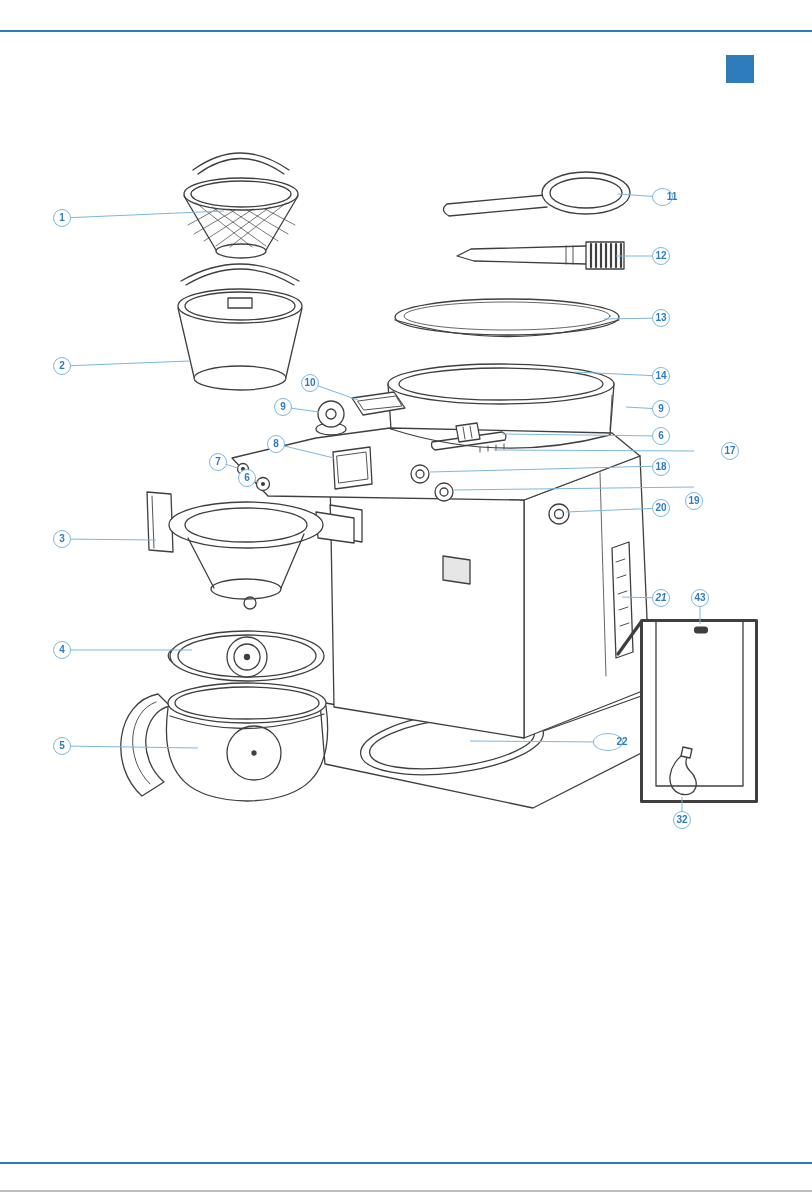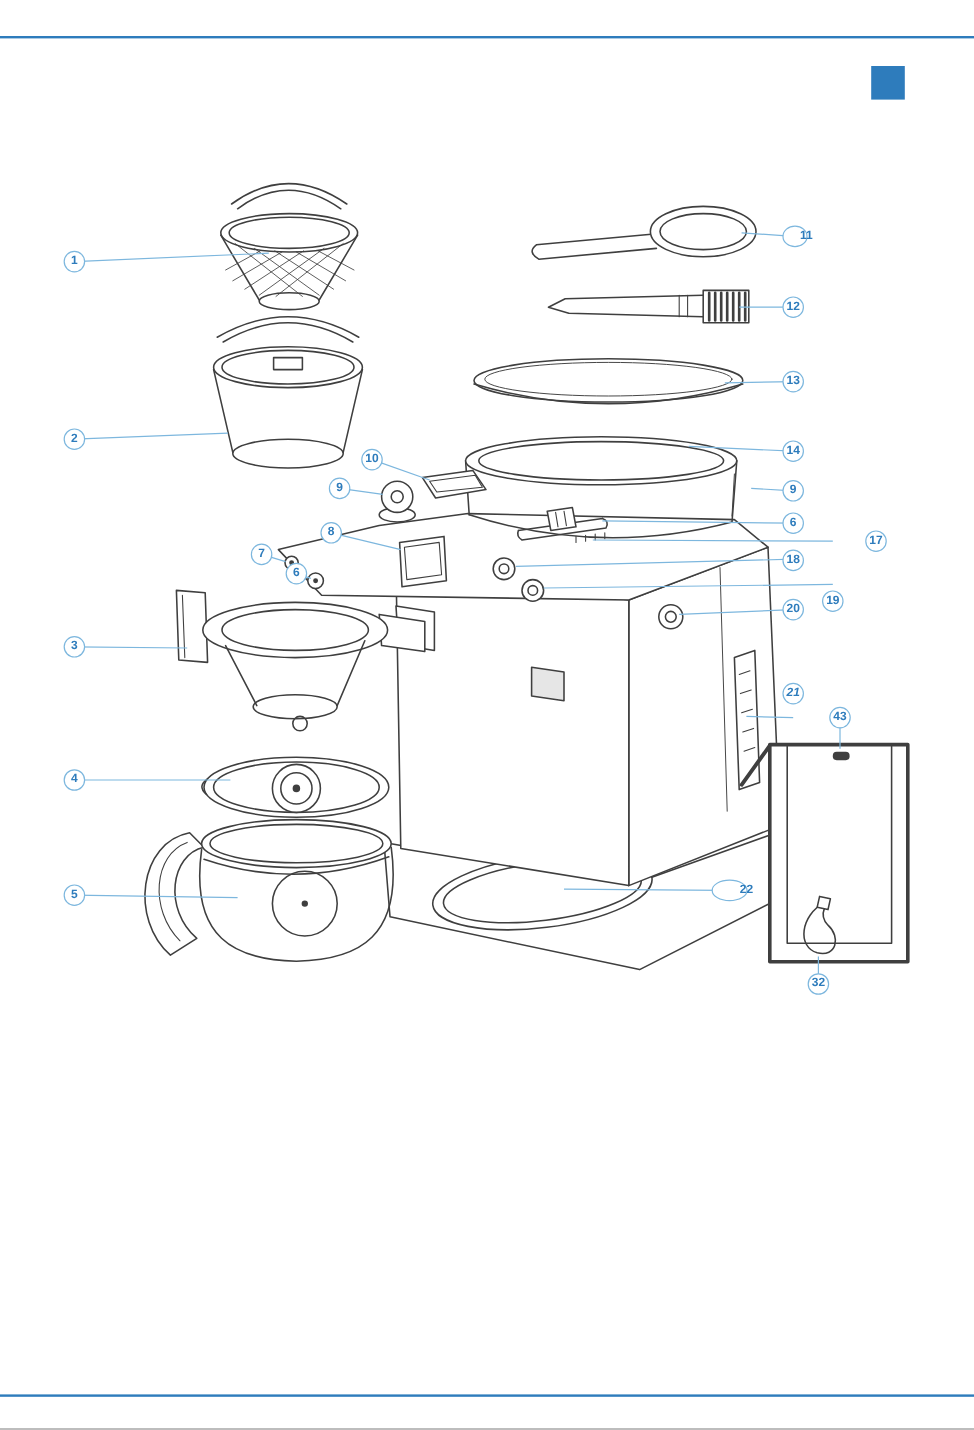--- a/index.html
+++ b/index.html
@@ -222,19 +222,19 @@
       <div class="callout" style="left: 652px; top: 188px; padding-left: 19px;">11</div>
       <div class="callout" style="left: 652px; top: 247px;">12</div>
       <div class="callout" style="left: 652px; top: 309px;">13</div>
       <div class="callout" style="left: 652px; top: 367px;">14</div>
       <div class="callout" style="left: 652px; top: 400px;">9</div>
       <div class="callout" style="left: 652px; top: 427px;">6</div>
       <div class="callout" style="left: 685px; top: 442px; margin-left: 36px;">17</div>
       <div class="callout" style="left: 652px; top: 458px;">18</div>
       <div class="callout" style="left: 685px; top: 478px; margin-top: 14px;">19</div>
       <div class="callout" style="left: 652px; top: 499px;">20</div>
-      <div class="callout" style="left: 652px; top: 569px; font-style: italic;">21</div>
+      <div class="callout" style="left: 652px; top: 589px; font-style: italic;">21</div>
       <div class="callout" style="left: 593px; top: 733px; padding-left: 28px;">22</div>
       <div class="callout" style="left: 691px; top: 589px;">43</div>
       <div class="callout" style="left: 673px; top: 811px;">32</div>
     </div>
 
 </div>
 
 </body></html>

